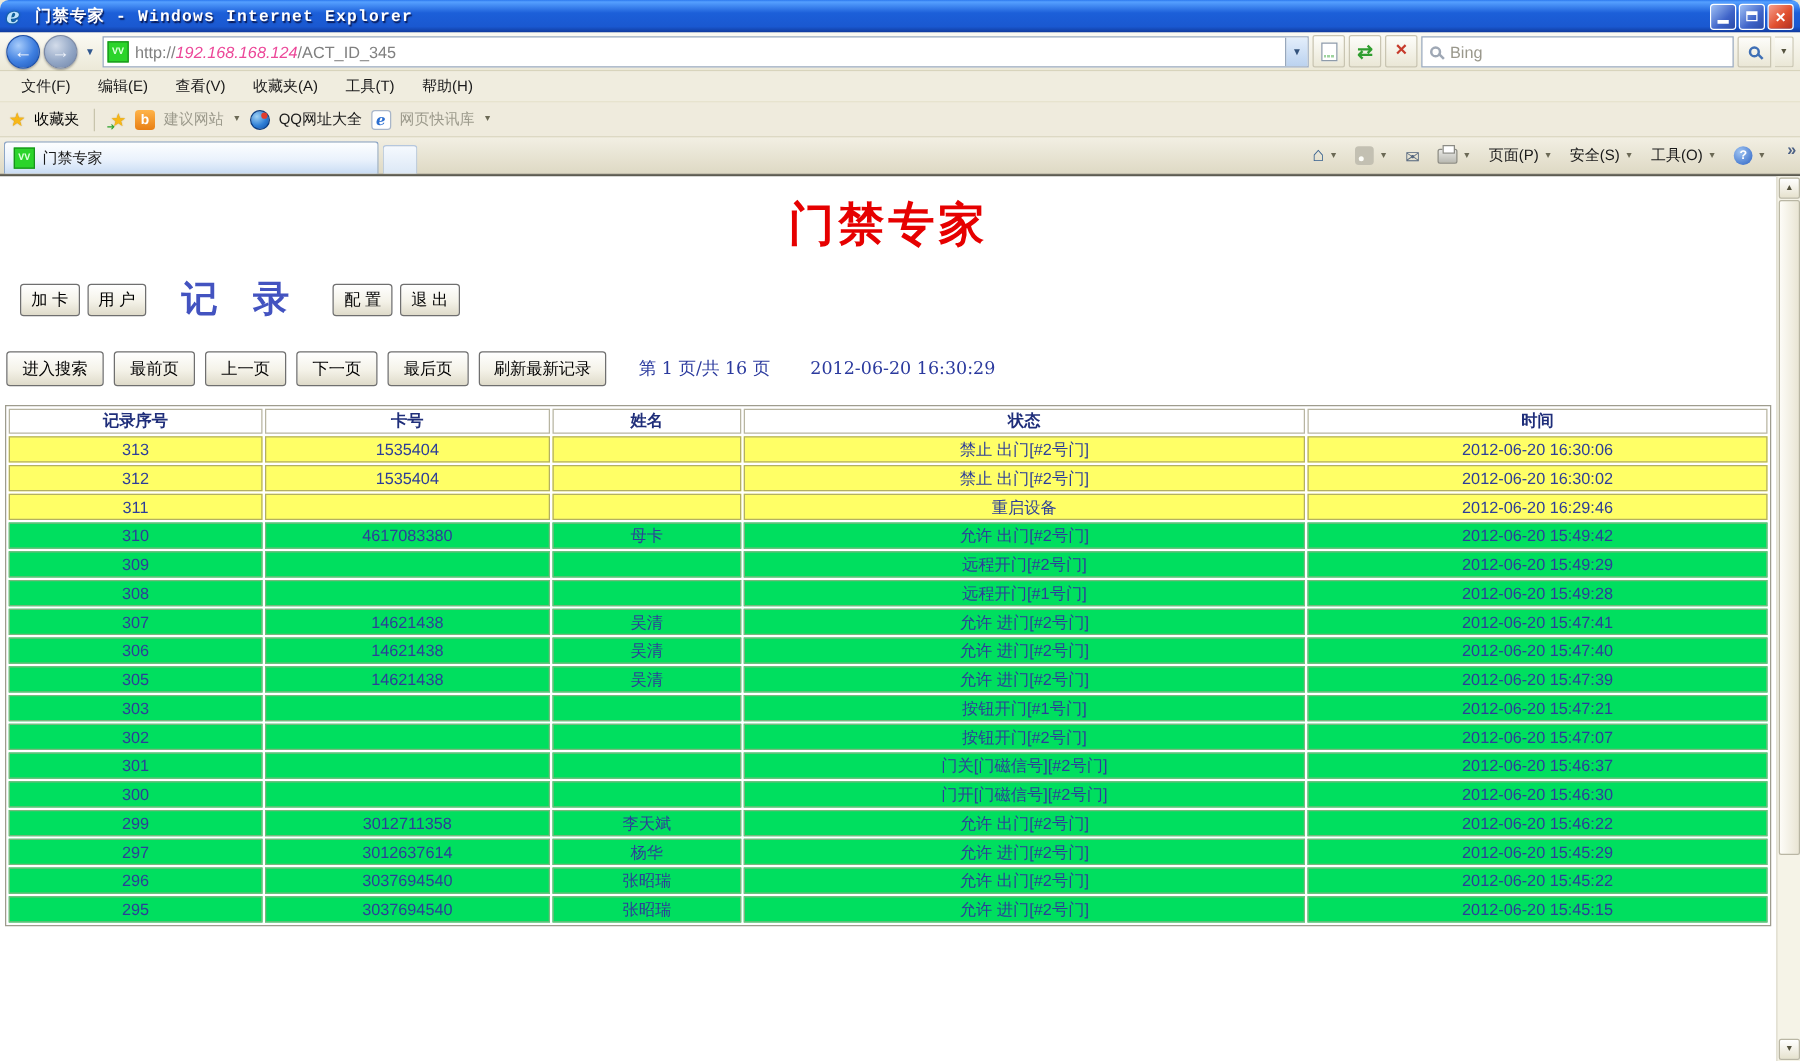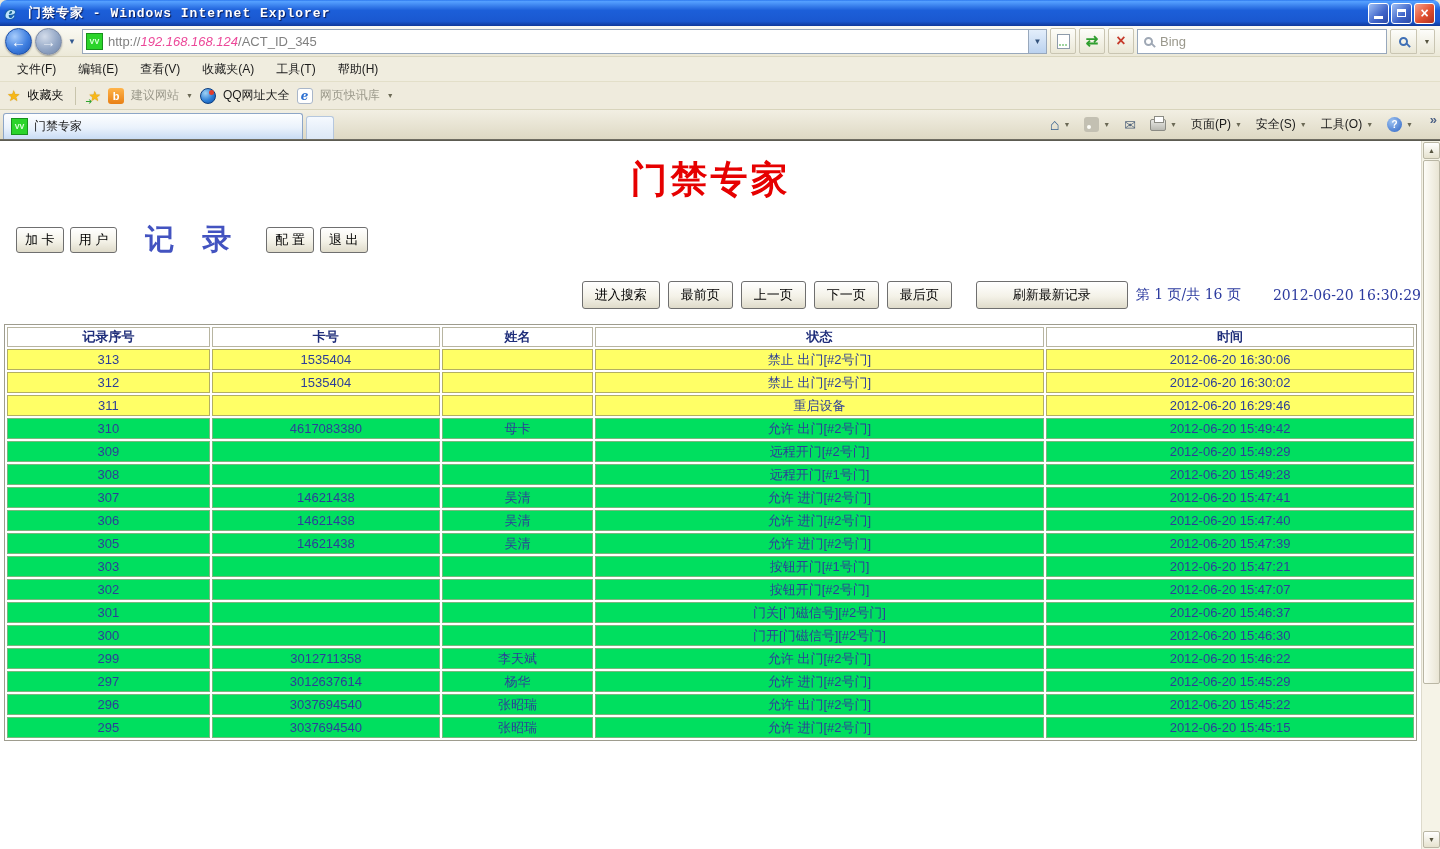--- a/index.html
+++ b/index.html
@@ -84,24 +84,24 @@
   .content { flex:1; background:#fff; position:relative; border-top:1px solid #5C5B51; }
   .page-area { position:absolute; top:0; left:0; right:19px; bottom:0; overflow:hidden; }
 
   .page-heading { text-align:center; margin-top:14px; font:bold 37px "DejaVu Serif", serif; color:var(--heading-red); letter-spacing:3px; }
 
   .xp-btn { background:linear-gradient(#FFFFFF 0%,#F4F2E8 55%,#DFDBCA 100%); border:1px solid #6F6F6F; border-radius:3px; font-size:13px; color:#000; padding:3px 8px; font-family:"Liberation Sans", sans-serif; white-space:nowrap; }
   .navrow { display:flex; align-items:center; margin:15px 0 0 16px; }
   .navrow .xp-btn { margin-right:6px; }
   .section-title { font:bold 29px "DejaVu Serif", serif; color:var(--section-blue); letter-spacing:9px; margin:0 26px 0 22px; }
 
-  .toolrow { display:flex; align-items:center; margin:21px 0 0 5px;justify-content:flex-end; }
+  .toolrow { display:flex; align-items:center; margin:21px 0 0 5px; }
   .toolrow .xp-btn { margin-right:8px; padding:4px 12px; }
-  .toolrow .xp-btn.wide { padding:4px 36px;margin-left:16px; }
-  .page-info { font:14px "DejaVu Serif", serif; color:var(--info-navy); margin-left:0; white-space:nowrap; }
+  .toolrow .xp-btn.wide { padding:4px 11px; }
+  .page-info { font:14px "DejaVu Serif", serif; color:var(--info-navy); margin-left:18px; white-space:nowrap; }
   .stamp { font:14px "DejaVu Serif", serif; color:var(--info-navy); margin-left:32px; white-space:nowrap; }
 
   table.records { width:calc(100% - 8px); margin:15px 4px 0; border-collapse:separate; border-spacing:2px; background:#fff; border:1px solid #9E9C8E; table-layout:fixed; }
   .records th { height:20px; font-size:13px; font-weight:bold; color:var(--header-text); background:#fff; border:1px solid #B8B5A1; text-align:center; }
   .records td { height:21px; font-size:13px; text-align:center; color:var(--cell-text); border:1px solid #A3A07F; overflow:hidden; white-space:nowrap; }
   tr.tone-yellow td { background:var(--row-yellow); border-color:#B3AF62; }
   tr.tone-green td  { background:var(--row-green);  border-color:#79B87E; }
 
   
   .vscroll { position:absolute; top:0; right:0; width:19px; height:100%; background:#F5F3E7; border-left:1px solid #DDDACC; }

